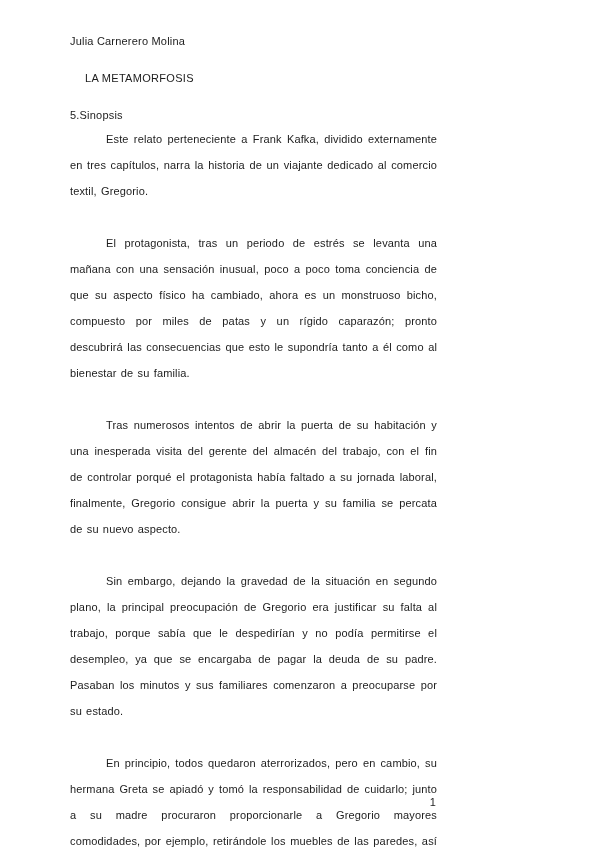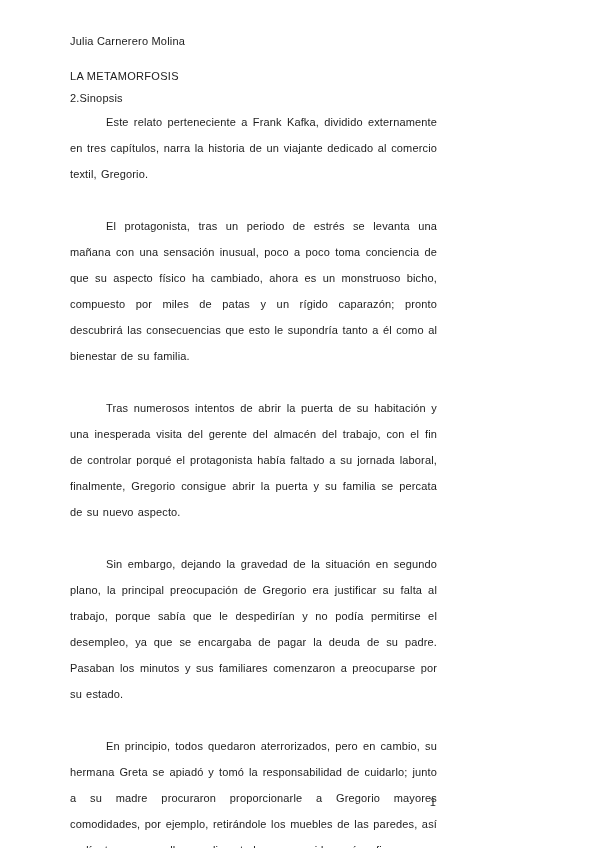--- a/index.html
+++ b/index.html
@@ -25,21 +25,21 @@
   .author-line {
     font-size: 11px;
     line-height: 22px;
     margin: 0 0 13px 0;
     letter-spacing: 0.2px;
   }
   .doc-title {
     font-size: 11px;
     font-weight: normal;
     line-height: 22px;
-    margin: 0;
+    margin: 15px;
     letter-spacing: 0.3px;
   }
   .section-heading {
     font-size: 11px;
     font-weight: normal;
     line-height: 22px;
     margin: 0;
     letter-spacing: 0.2px;
   }
   p.body-par {
@@ -64,21 +64,21 @@
 </style>
 </head>
 <body>
 
 <div class="page">
 
   <p class="author-line">Julia Carnerero Molina</p>
 
   <p class="doc-title">LA METAMORFOSIS</p>
 
-  <p class="section-heading">2.Sinopsis</p>
+  <p class="section-heading">5.Sinopsis</p>
 
   <p class="body-par first">Este relato perteneciente a Frank Kafka, dividido externamente en tres capítulos, narra la historia de un viajante dedicado al comercio textil, Gregorio.</p>
 
   <p class="body-par">El protagonista, tras un periodo de estrés se levanta una mañana con una sensación inusual, poco a poco toma conciencia de que su aspecto físico ha cambiado, ahora es un monstruoso bicho, compuesto por miles de patas y un rígido caparazón; pronto descubrirá las consecuencias que esto le supondría tanto a él como al bienestar de su familia.</p>
 
   <p class="body-par">Tras numerosos intentos de abrir la puerta de su habitación y una inesperada visita del gerente del almacén del trabajo, con el fin de controlar porqué el protagonista había faltado a su jornada laboral, finalmente, Gregorio consigue abrir la puerta y su familia se percata de su nuevo aspecto.</p>
 
   <p class="body-par">Sin embargo, dejando la gravedad de la situación en segundo plano, la principal preocupación de Gregorio era justificar su falta al trabajo, porque sabía que le despedirían y no podía permitirse el desempleo, ya que se encargaba de pagar la deuda de su padre. Pasaban los minutos y sus familiares comenzaron a preocuparse por su estado.</p>
 
   <p class="body-par">En principio, todos quedaron aterrorizados, pero en cambio, su hermana Greta se apiadó y tomó la responsabilidad de cuidarlo; junto a su madre procuraron proporcionarle a Gregorio mayores comodidades, por ejemplo, retirándole los muebles de las paredes, así podía trepar por ellas o alimentarlo con comidas más afines a sus nuevos gustos con la esperanza de que todo volviera a la normalidad. Desgraciadamente, la situación se volvió insostenible y Greta comenzó a repudiar. Tras varios incidentes, el señor Samsa, pierde el control y acribilló a Gregorio con manzanas, dejándolo gravemente herido.</p>

